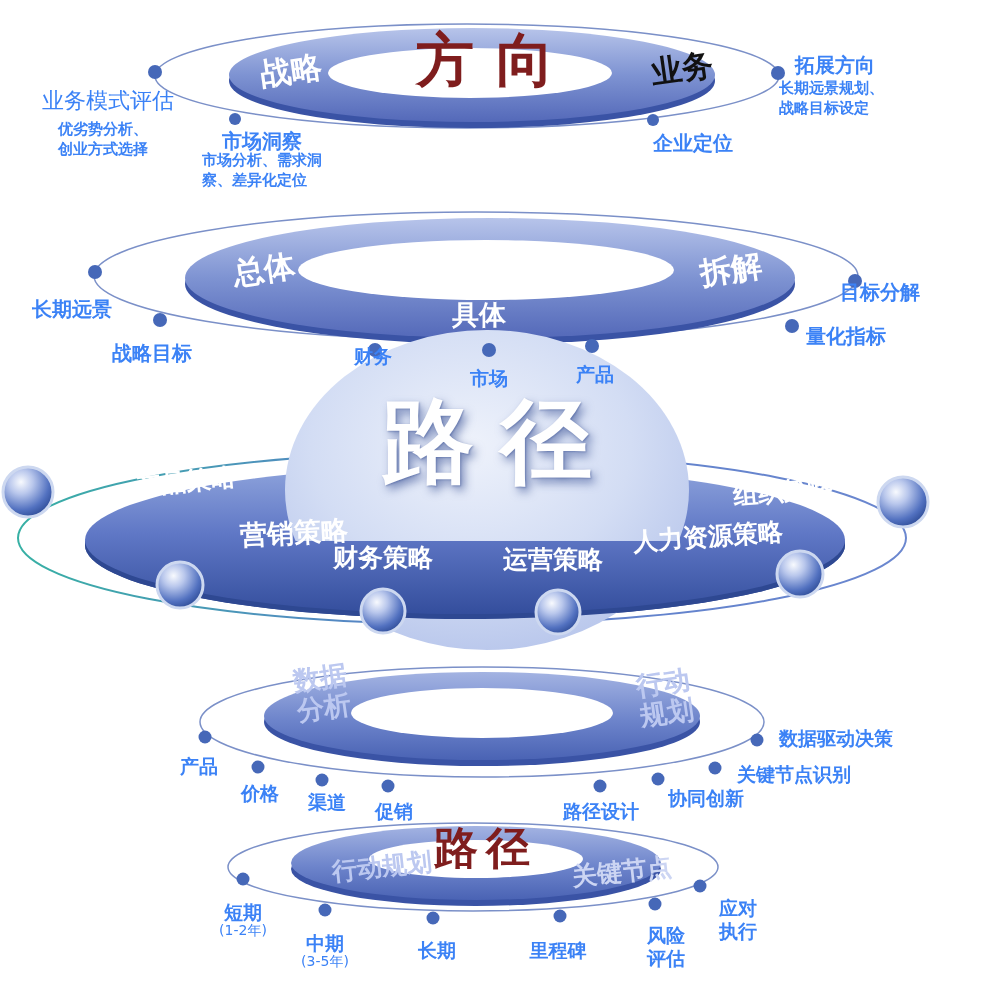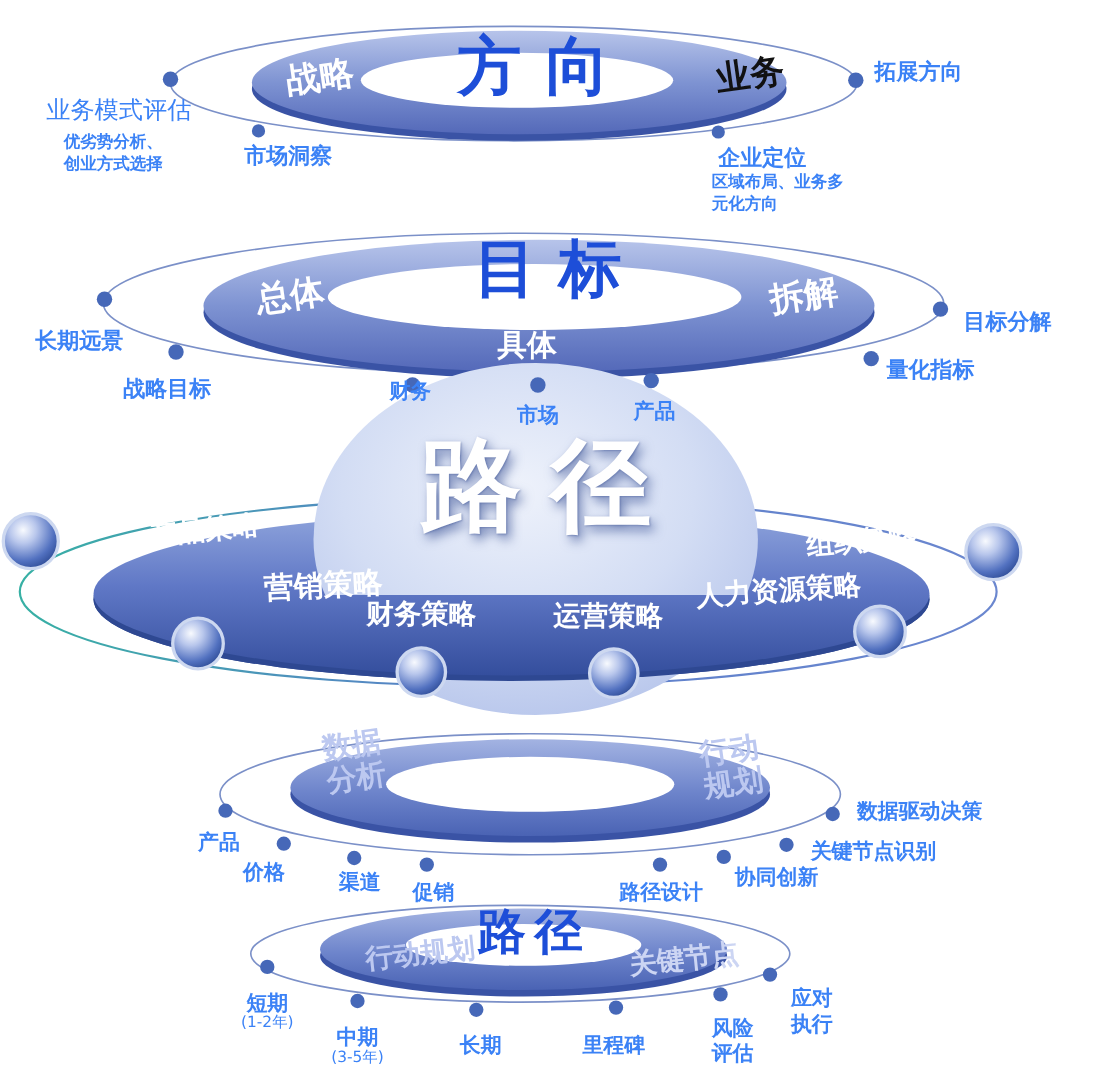--- a/index.html
+++ b/index.html
@@ -15,21 +15,21 @@
   .light { color:#bcc8f0; font-weight:700; }
   .light2 { color:#ccd5f3; font-weight:700; }
   .b14 { font-size:14px; font-weight:400; }
   .b15 { font-size:15px; font-weight:700; line-height:1.32; }
   .b19 { font-size:19px; font-weight:700; }
   .b20 { font-size:20px; font-weight:700; }
   .b22 { font-size:22px; font-weight:400; }
   .band25 { font-size:25px; font-weight:700; }
   .band27 { font-size:27px; font-weight:700; }
   .band31 { font-size:31px; font-weight:700; }
-  .title-big { font-weight:700; color:#1d4ed8; }
+  .title-big { font-weight:700; color:#7f1d1d; }
   .sphere-title { font-size:92px; font-weight:700; color:#fff; letter-spacing:26px; line-height:1.05;
     text-shadow:4px 5px 10px rgba(62,84,150,.65), 1px 1px 2px rgba(62,84,150,.5); }
 </style>
 </head>
 <body>
 
 <div id="canvas">
 
 <svg id="artwork" width="1000" height="985" viewBox="0 0 1000 985">
   <defs>
@@ -151,52 +151,53 @@
   </g>
 </svg>
 
 <div class="lbl title-big ctr" style="left:496px;top:26px;font-size:58px;letter-spacing:22px;">方向</div>
 <div class="lbl w band31" style="left:291px;top:52px;transform:translateX(-50%) rotate(-8deg);">战略</div>
 <div class="lbl band31" style="left:682px;top:50px;transform:translateX(-50%) rotate(-8deg);color:#111;">业务</div>
 <div class="lbl b22" style="left:42px;top:88px;">业务模式评估</div>
 <div class="lbl b15 prel" style="left:58px;top:120px;">优劣势分析、
 创业方式选择</div>
 <div class="lbl b20" style="left:222px;top:129px;">市场洞察</div>
+<div class="lbl b15 prel" style="left:202px;top:151px;">市场分析、需求洞
+察、差异化定位</div>
 <div class="lbl b20" style="left:795px;top:53px;">拓展方向</div>
+<div class="lbl b15 prel" style="left:779px;top:79px;">长期远景规划、
+战略目标设定</div>
 <div class="lbl b20" style="left:653px;top:131px;">企业定位</div>
-<div class="lbl b15 prel" style="left:647px;top:156px;">区域布局、业务多
-元化方向</div>
-
-<div class="lbl title-big ctr" style="left:508px;top:211px;font-size:57px;letter-spacing:20px;">目标</div>
+
 <div class="lbl w band31" style="left:264px;top:251px;transform:translateX(-50%) rotate(-8deg);">总体</div>
 <div class="lbl w band31" style="left:731px;top:251px;transform:translateX(-50%) rotate(-8deg);">拆解</div>
 <div class="lbl w band27 ctr" style="left:479px;top:299px;">具体</div>
 <div class="lbl b20" style="left:32px;top:297px;">长期远景</div>
 <div class="lbl b20" style="left:112px;top:341px;">战略目标</div>
-<div class="lbl b20" style="left:876px;top:280px;">目标分解</div>
+<div class="lbl b20" style="left:840px;top:280px;">目标分解</div>
 <div class="lbl b20" style="left:806px;top:324px;">量化指标</div>
 <div class="lbl b19 ctr" style="left:373px;top:345px;">财务</div>
 <div class="lbl b19 ctr" style="left:489px;top:367px;">市场</div>
 <div class="lbl b19 ctr" style="left:595px;top:363px;">产品</div>
 
 <div class="lbl sphere-title ctr" style="left:500px;top:394px;">路径</div>
 
 <div class="lbl w band25" style="left:186px;top:467px;transform:translateX(-50%) rotate(-6deg);">产品策略</div>
 <div class="lbl w band27" style="left:294px;top:517px;transform:translateX(-50%) rotate(-3deg);">营销策略</div>
 <div class="lbl w band25 ctr" style="left:383px;top:543px;">财务策略</div>
 <div class="lbl w band25 ctr" style="left:553px;top:545px;">运营策略</div>
 <div class="lbl w band25" style="left:708px;top:522px;transform:translateX(-50%) rotate(-4deg);">人力资源策略</div>
 <div class="lbl w band25" style="left:783px;top:477px;transform:translateX(-50%) rotate(-5deg);">组织策略</div>
 
 <div class="lbl light band27 pre" style="left:322px;top:663px;line-height:1.12;transform:translateX(-50%) rotate(-8deg);">数据
 分析</div>
 <div class="lbl light band27 pre" style="left:665px;top:668px;line-height:1.12;transform:translateX(-50%) rotate(-8deg);">行动
 规划</div>
 <div class="lbl b19 ctr" style="left:199px;top:755px;">产品</div>
-<div class="lbl b19 ctr" style="left:240px;top:782px;">价格</div>
+<div class="lbl b19 ctr" style="left:260px;top:782px;">价格</div>
 <div class="lbl b19 ctr" style="left:327px;top:791px;">渠道</div>
 <div class="lbl b19 ctr" style="left:394px;top:800px;">促销</div>
 <div class="lbl b19 ctr" style="left:601px;top:800px;">路径设计</div>
 <div class="lbl b19 ctr" style="left:706px;top:787px;">协同创新</div>
 <div class="lbl b19" style="left:737px;top:763px;">关键节点识别</div>
 <div class="lbl b19" style="left:779px;top:727px;">数据驱动决策</div>
 
 <div class="lbl title-big ctr" style="left:486px;top:822px;font-size:44px;letter-spacing:8px;">路径</div>
 <div class="lbl light band25" style="left:382px;top:852px;transform:translateX(-50%) rotate(-6deg);">行动规划</div>
 <div class="lbl light2 band25" style="left:622px;top:857px;transform:translateX(-50%) rotate(-6deg);">关键节点</div>

